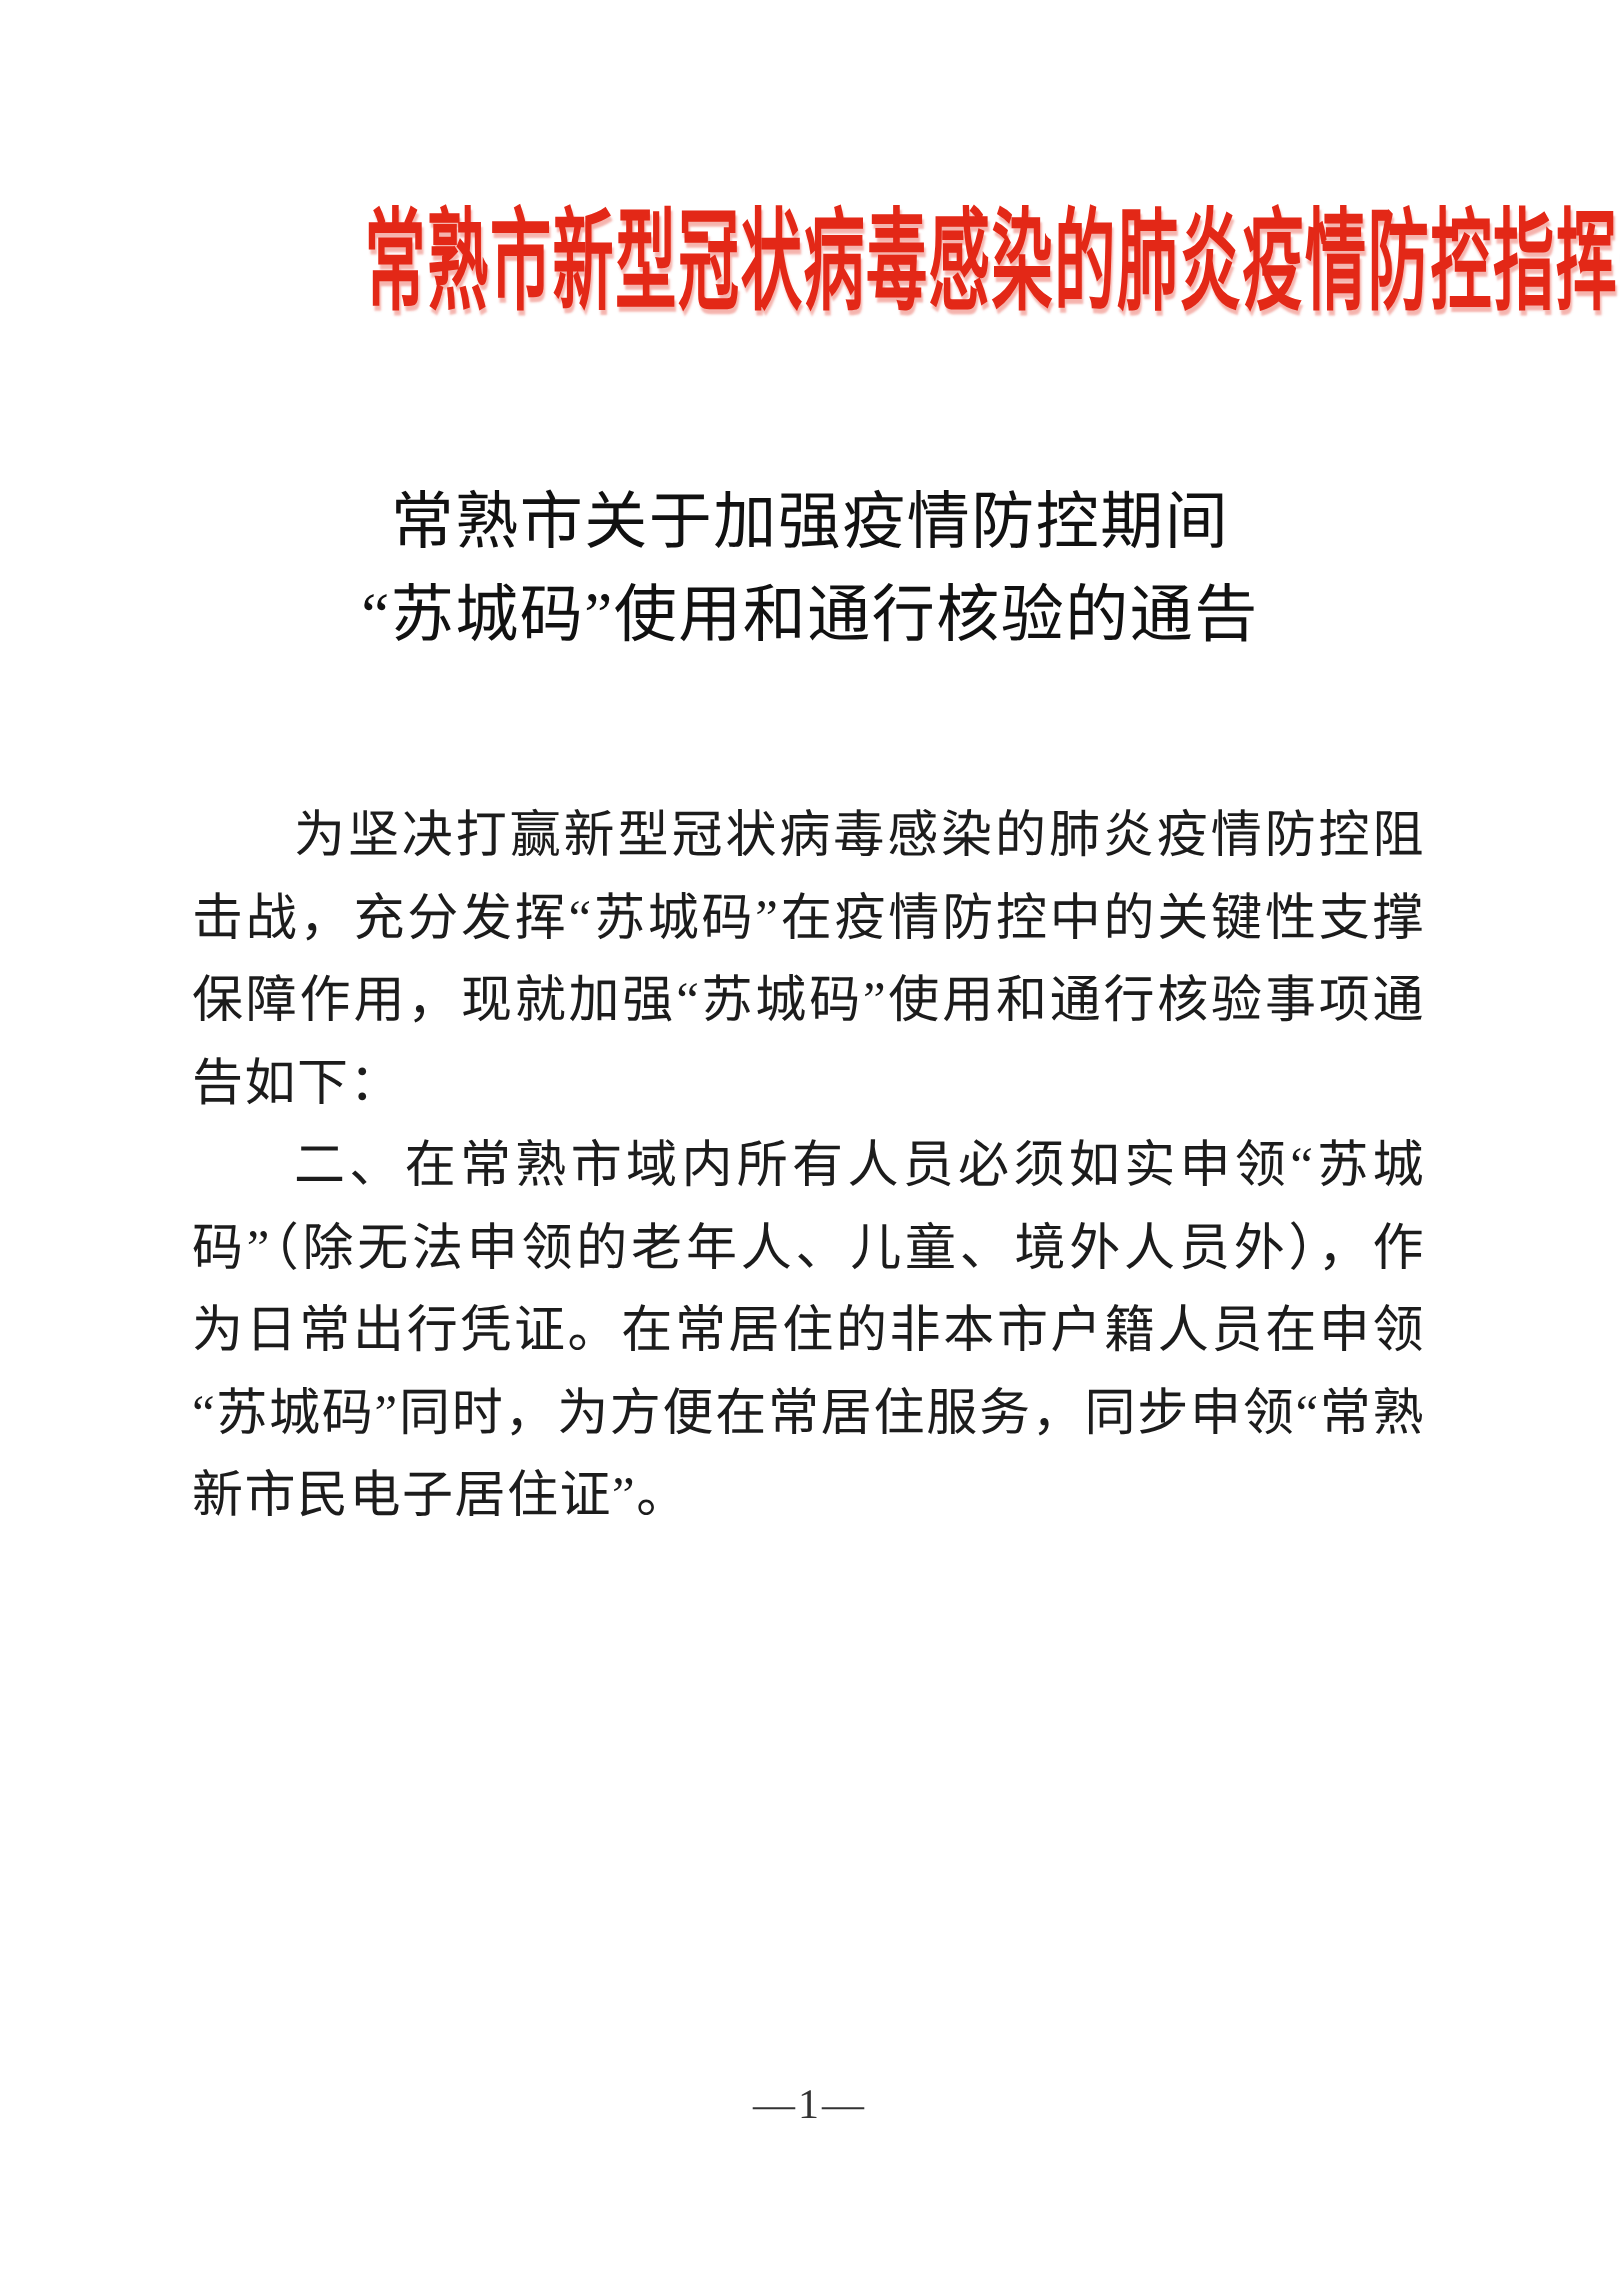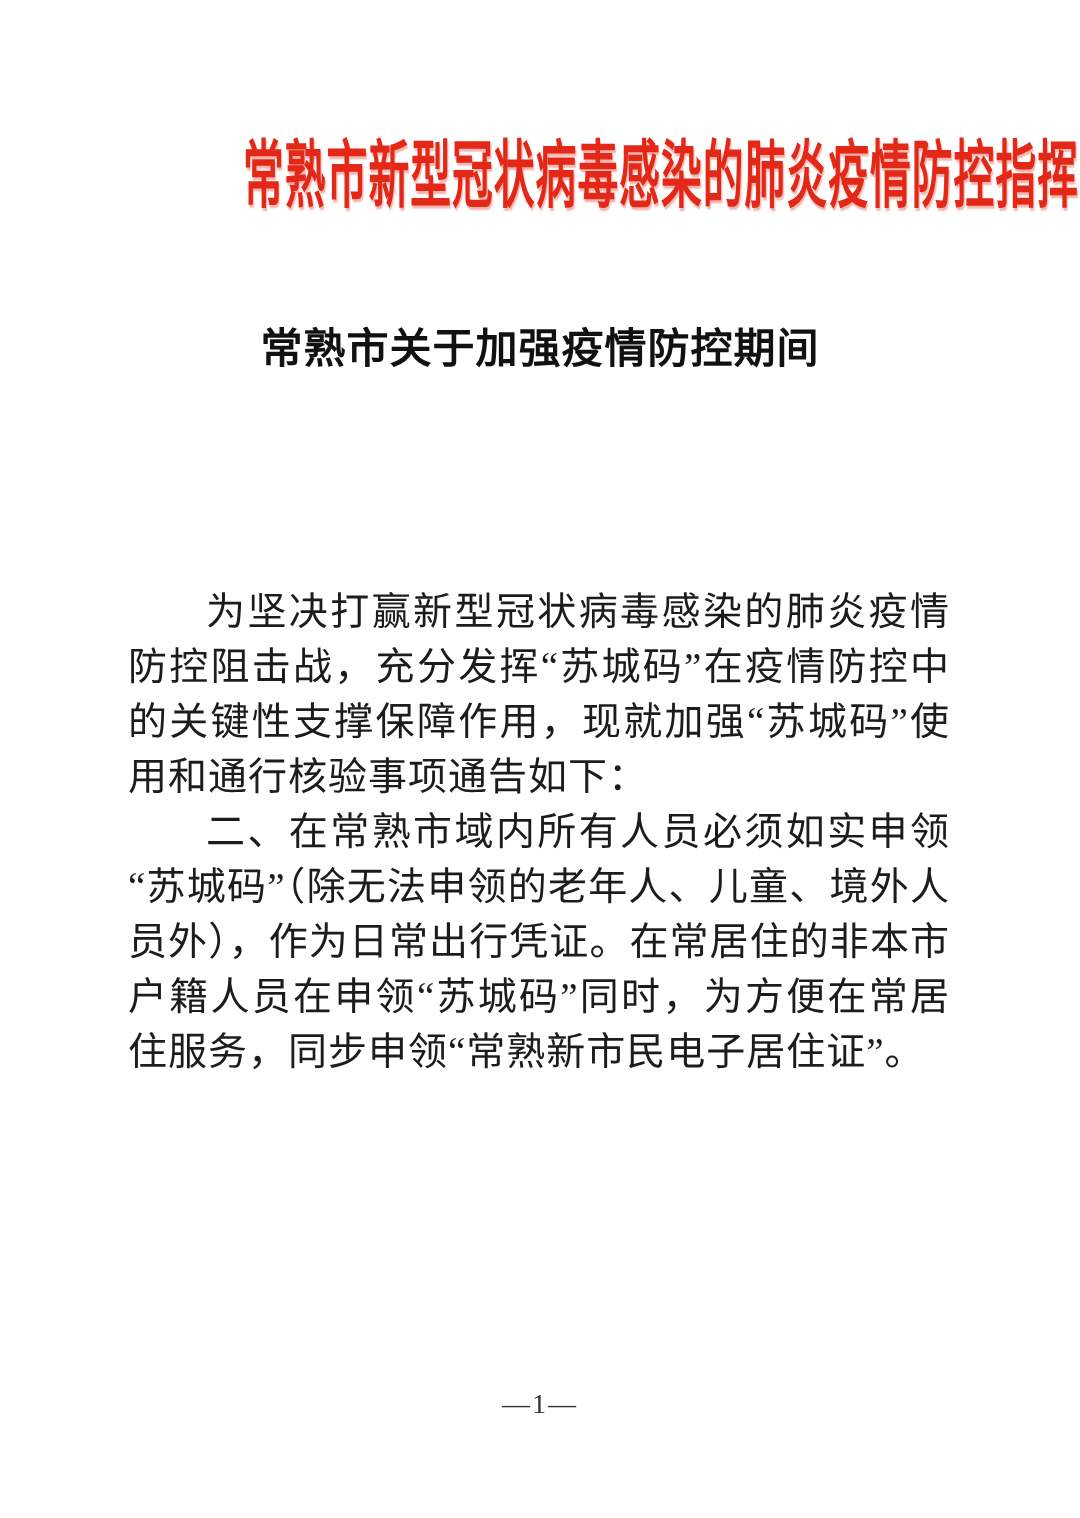--- a/index.html
+++ b/index.html
@@ -36,33 +36,33 @@
     text-shadow: 2px 3px 2px rgba(227, 40, 23, 0.35);
     letter-spacing: 2px;
   }
   
   .doc-title {
     position: absolute;
     top: 318px;
     left: 0;
     width: 100%;
     text-align: center;
-    font-weight: bold;
+    font-weight: normal;
     font-size: 42px;
     line-height: 62px;
     color: #111111;
     letter-spacing: 1px;
   }
   
   .body-text {
     position: absolute;
-    top: 584px;
+    top: 530px;
     left: 128px;
     width: 822px;
-    font-size: 39px;
+    font-size: 34px;
     line-height: 55px;
     text-align: justify;
     letter-spacing: 1px;
     color: var(--body_text, #1c1c1c);
   }
   .body-text p {
     margin: 0;
     padding: 0;
     text-indent: 2em;
   }
@@ -82,20 +82,21 @@
 <body>
 
 <div class="page">
 
   <div class="banner">
     <span class="banner-text">常熟市新型冠状病毒感染的肺炎疫情防控指挥部</span>
   </div>
 
   <div class="doc-title">
     <div>常熟市关于加强疫情防控期间</div>
+    <div>“苏城码”使用和通行核验的通告</div>
   </div>
 
   <div class="body-text">
     <p>为坚决打赢新型冠状病毒感染的肺炎疫情防控阻击战，充分发挥“苏城码”在疫情防控中的关键性支撑保障作用，现就加强“苏城码”使用和通行核验事项通告如下：</p>
     <p>二、在常熟市域内所有人员必须如实申领“苏城码”（除无法申领的老年人、儿童、境外人员外），作为日常出行凭证。在常居住的非本市户籍人员在申领“苏城码”同时，为方便在常居住服务，同步申领“常熟新市民电子居住证”。</p>
   </div>
 
   <div class="footer">—1—</div>
 
 </div>

